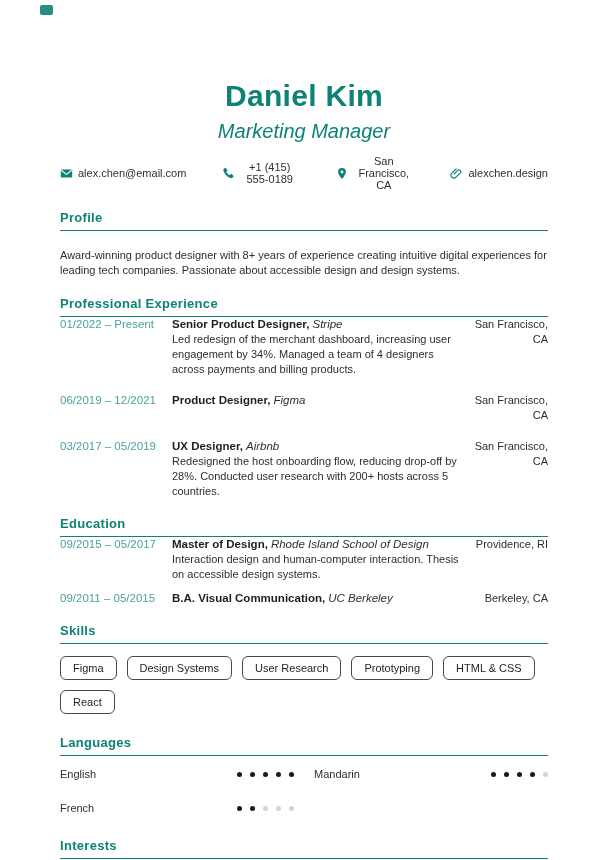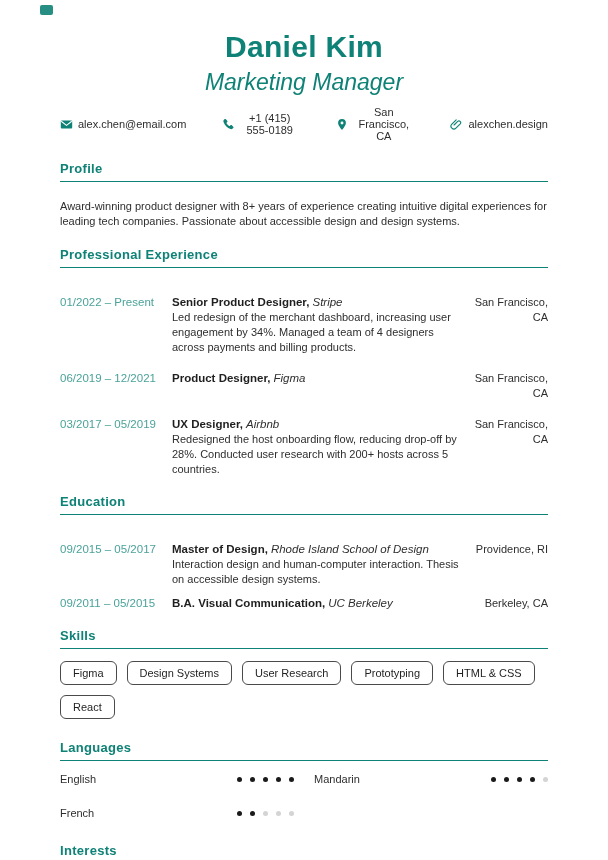--- a/index.html
+++ b/index.html
@@ -13,48 +13,48 @@
   }
   .page { width: 608px; height: 860px; padding: 0 60px; position: relative; background:#fff; }
 
   .corner-mark {
     position: absolute; left: 40px; top: 5px;
     width: 13px; height: 10px; border-radius: 2px;
     background: var(--accent, #0e8276); opacity: .9;
   }
 
   
-  header { text-align: center; padding-top: 29px; }
+  header { text-align: center; padding-top: 78px; }
   .name {
     font-size: 30px; line-height: 36px; font-weight: bold;
     color: var(--accent, #0e8276); letter-spacing: .3px;
   }
   .subtitle {
-    margin-top: 5px; font-size: 23px; line-height: 24px;
+    margin-top: 5px; font-size: 20px; line-height: 24px;
     font-style: italic; color: var(--accent, #0e8276);
   }
   .contact-row {
     margin-top: 12px; display: flex; justify-content: center;
     align-items: center; gap: 36px; font-size: 11px; color: #2e2e2e;
   }
   .contact-item { display: flex; align-items: center; gap: 5px; cursor: pointer; }
   .contact-item svg { display: block; }
 
   
   section.block { margin-top: 20px; }
   .section-heading {
     font-size: 13px; line-height: 14px; font-weight: bold;
     color: var(--accent, #0e8276); letter-spacing: .3px;
   }
   .rule { border: none; border-top: 1.5px solid var(--accent, #0e8276); margin-top: 5px; }
 
   .profile-text { margin-top: 17px; font-size: 11px; line-height: 15px; color: #2e2e2e; }
 
   
-  .entries { margin-top: 27px; }
+  .entries { margin-top: 0; }
   .entry {
     display: grid; grid-template-columns: 112px 1fr 80px;
     font-size: 11px; line-height: 15px; margin-bottom: 16px;
   }
   .entry:last-child { margin-bottom: 0; }
   .entry-dates { color: var(--date, #4aa29a); font-size: 11.5px; }
   .entry-role { font-weight: bold; color: #1f1f1f; font-size: 11.5px; }
   .entry-company { font-style: italic; color: #2e2e2e; font-size: 11.5px; text-align: right; }
   .entry-desc { color: #2e2e2e; }
   .entry-location { text-align: right; color: #2e2e2e; }

